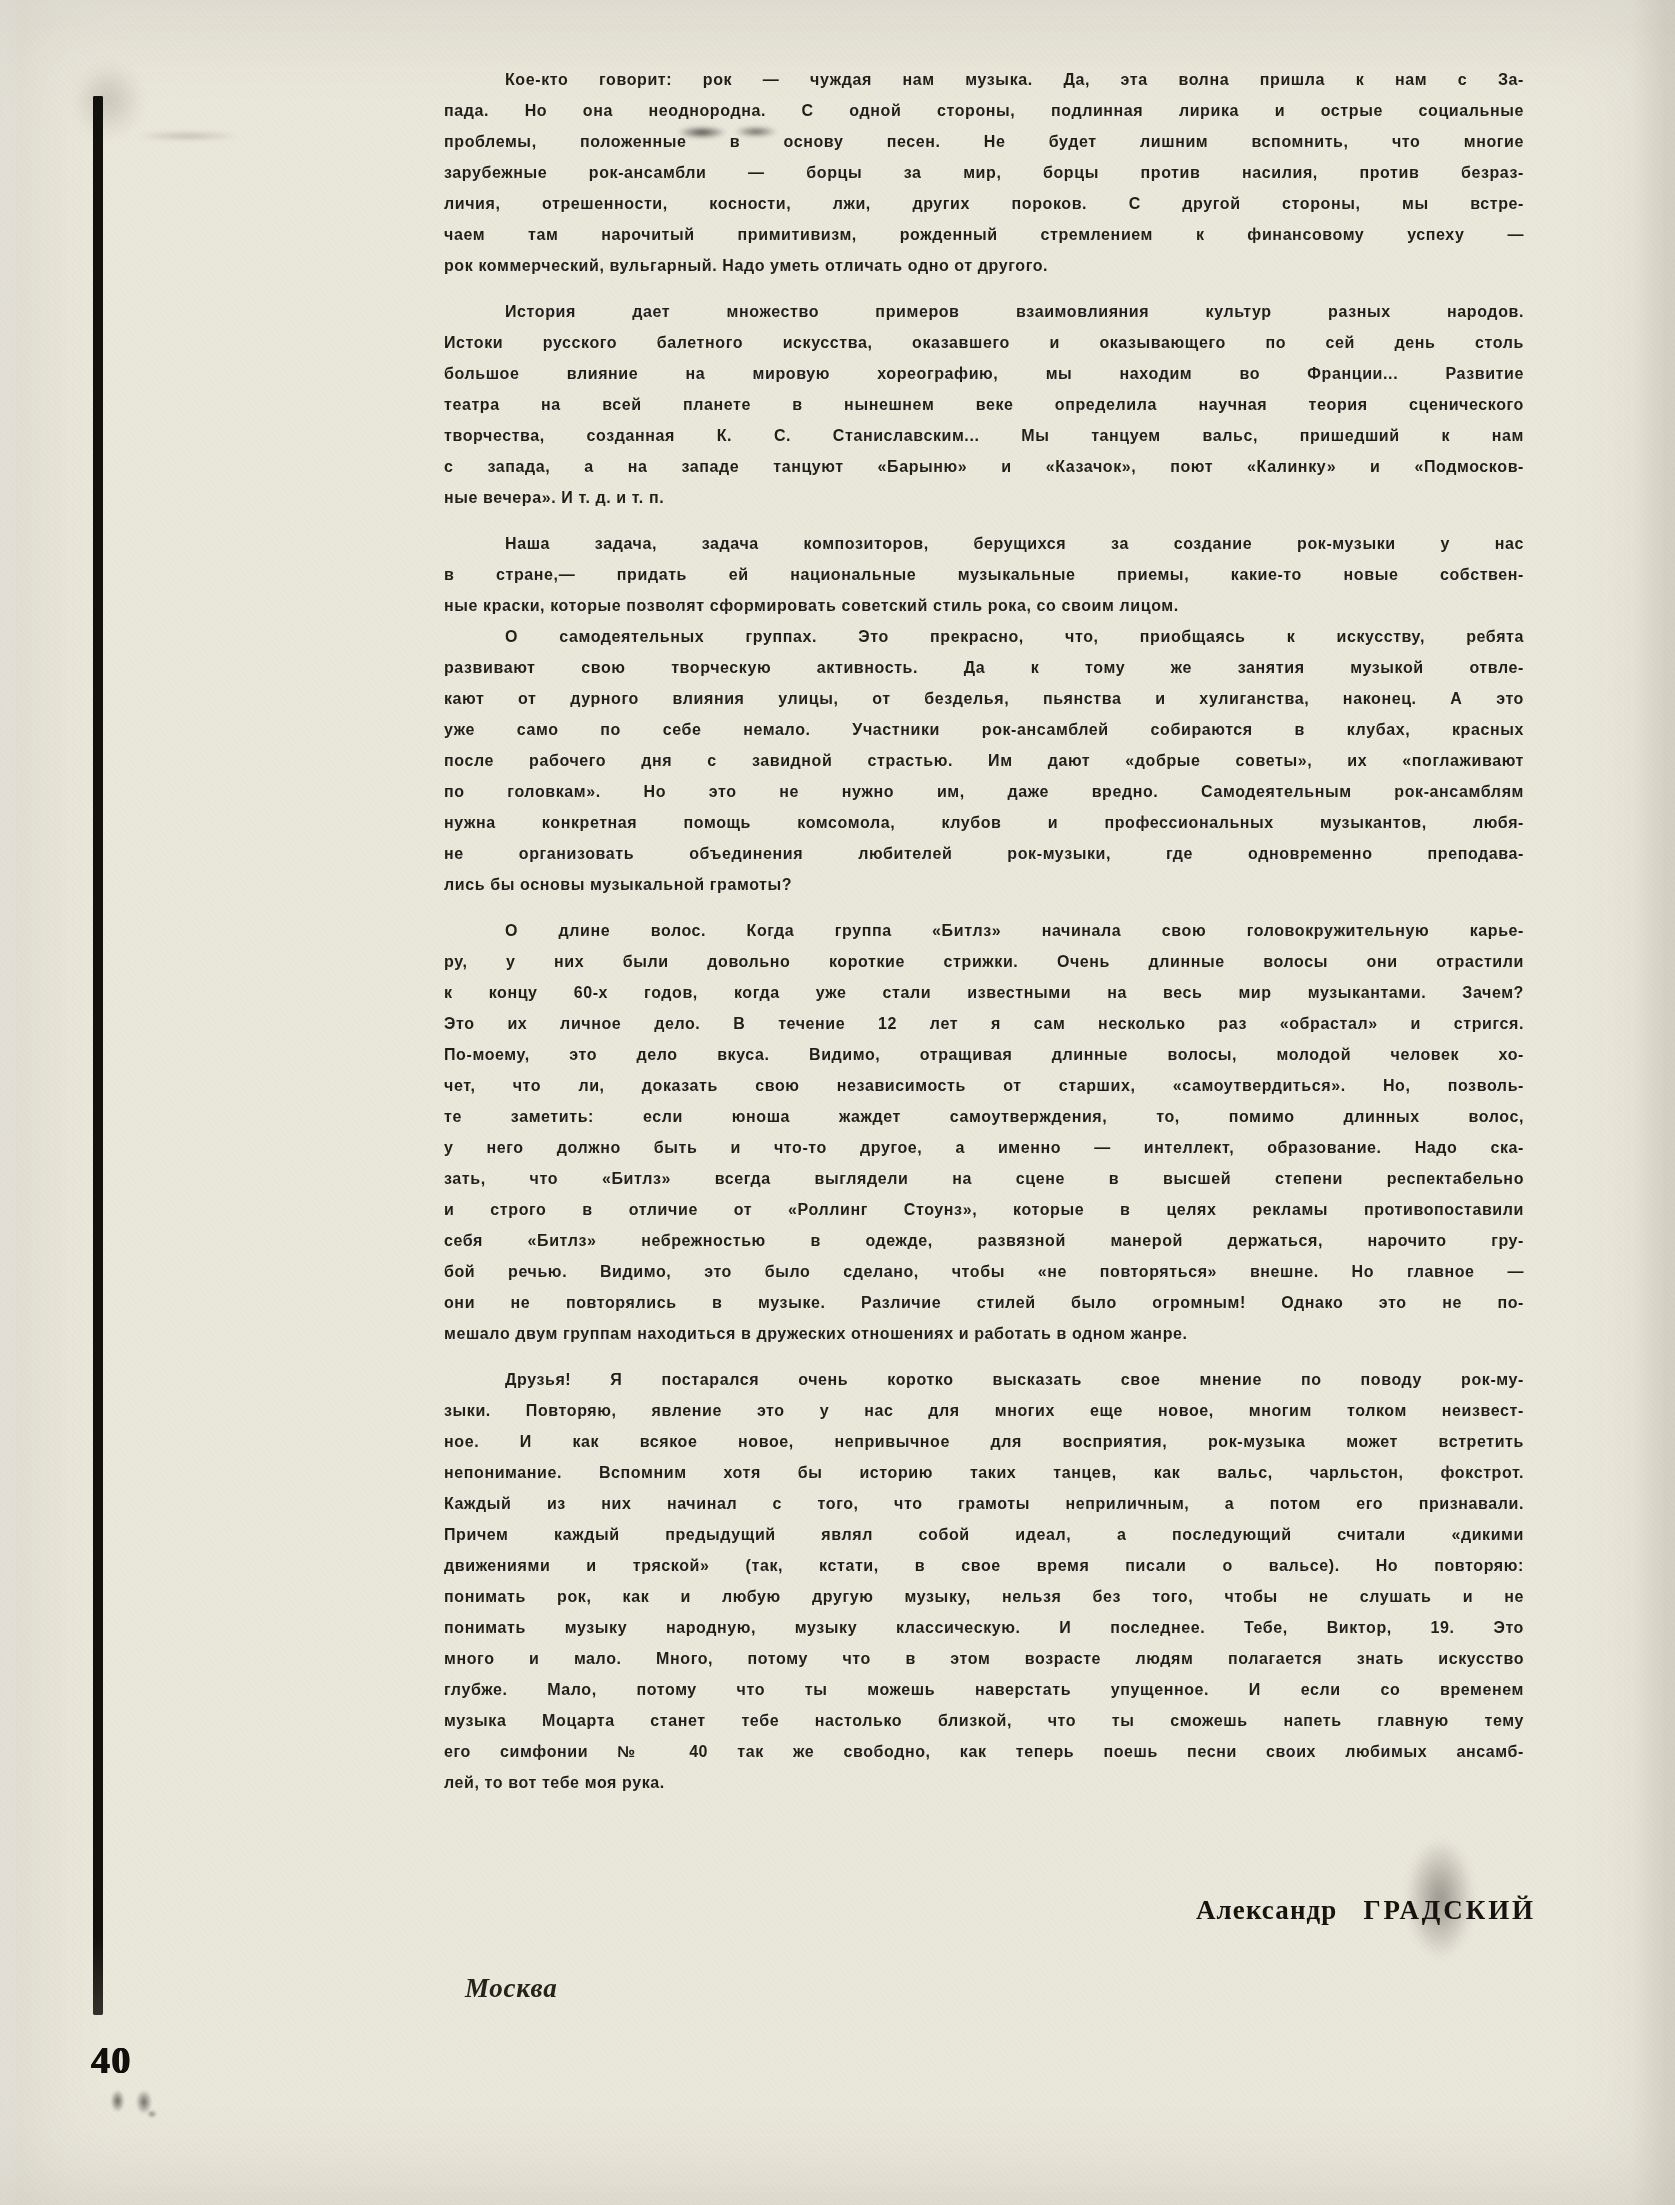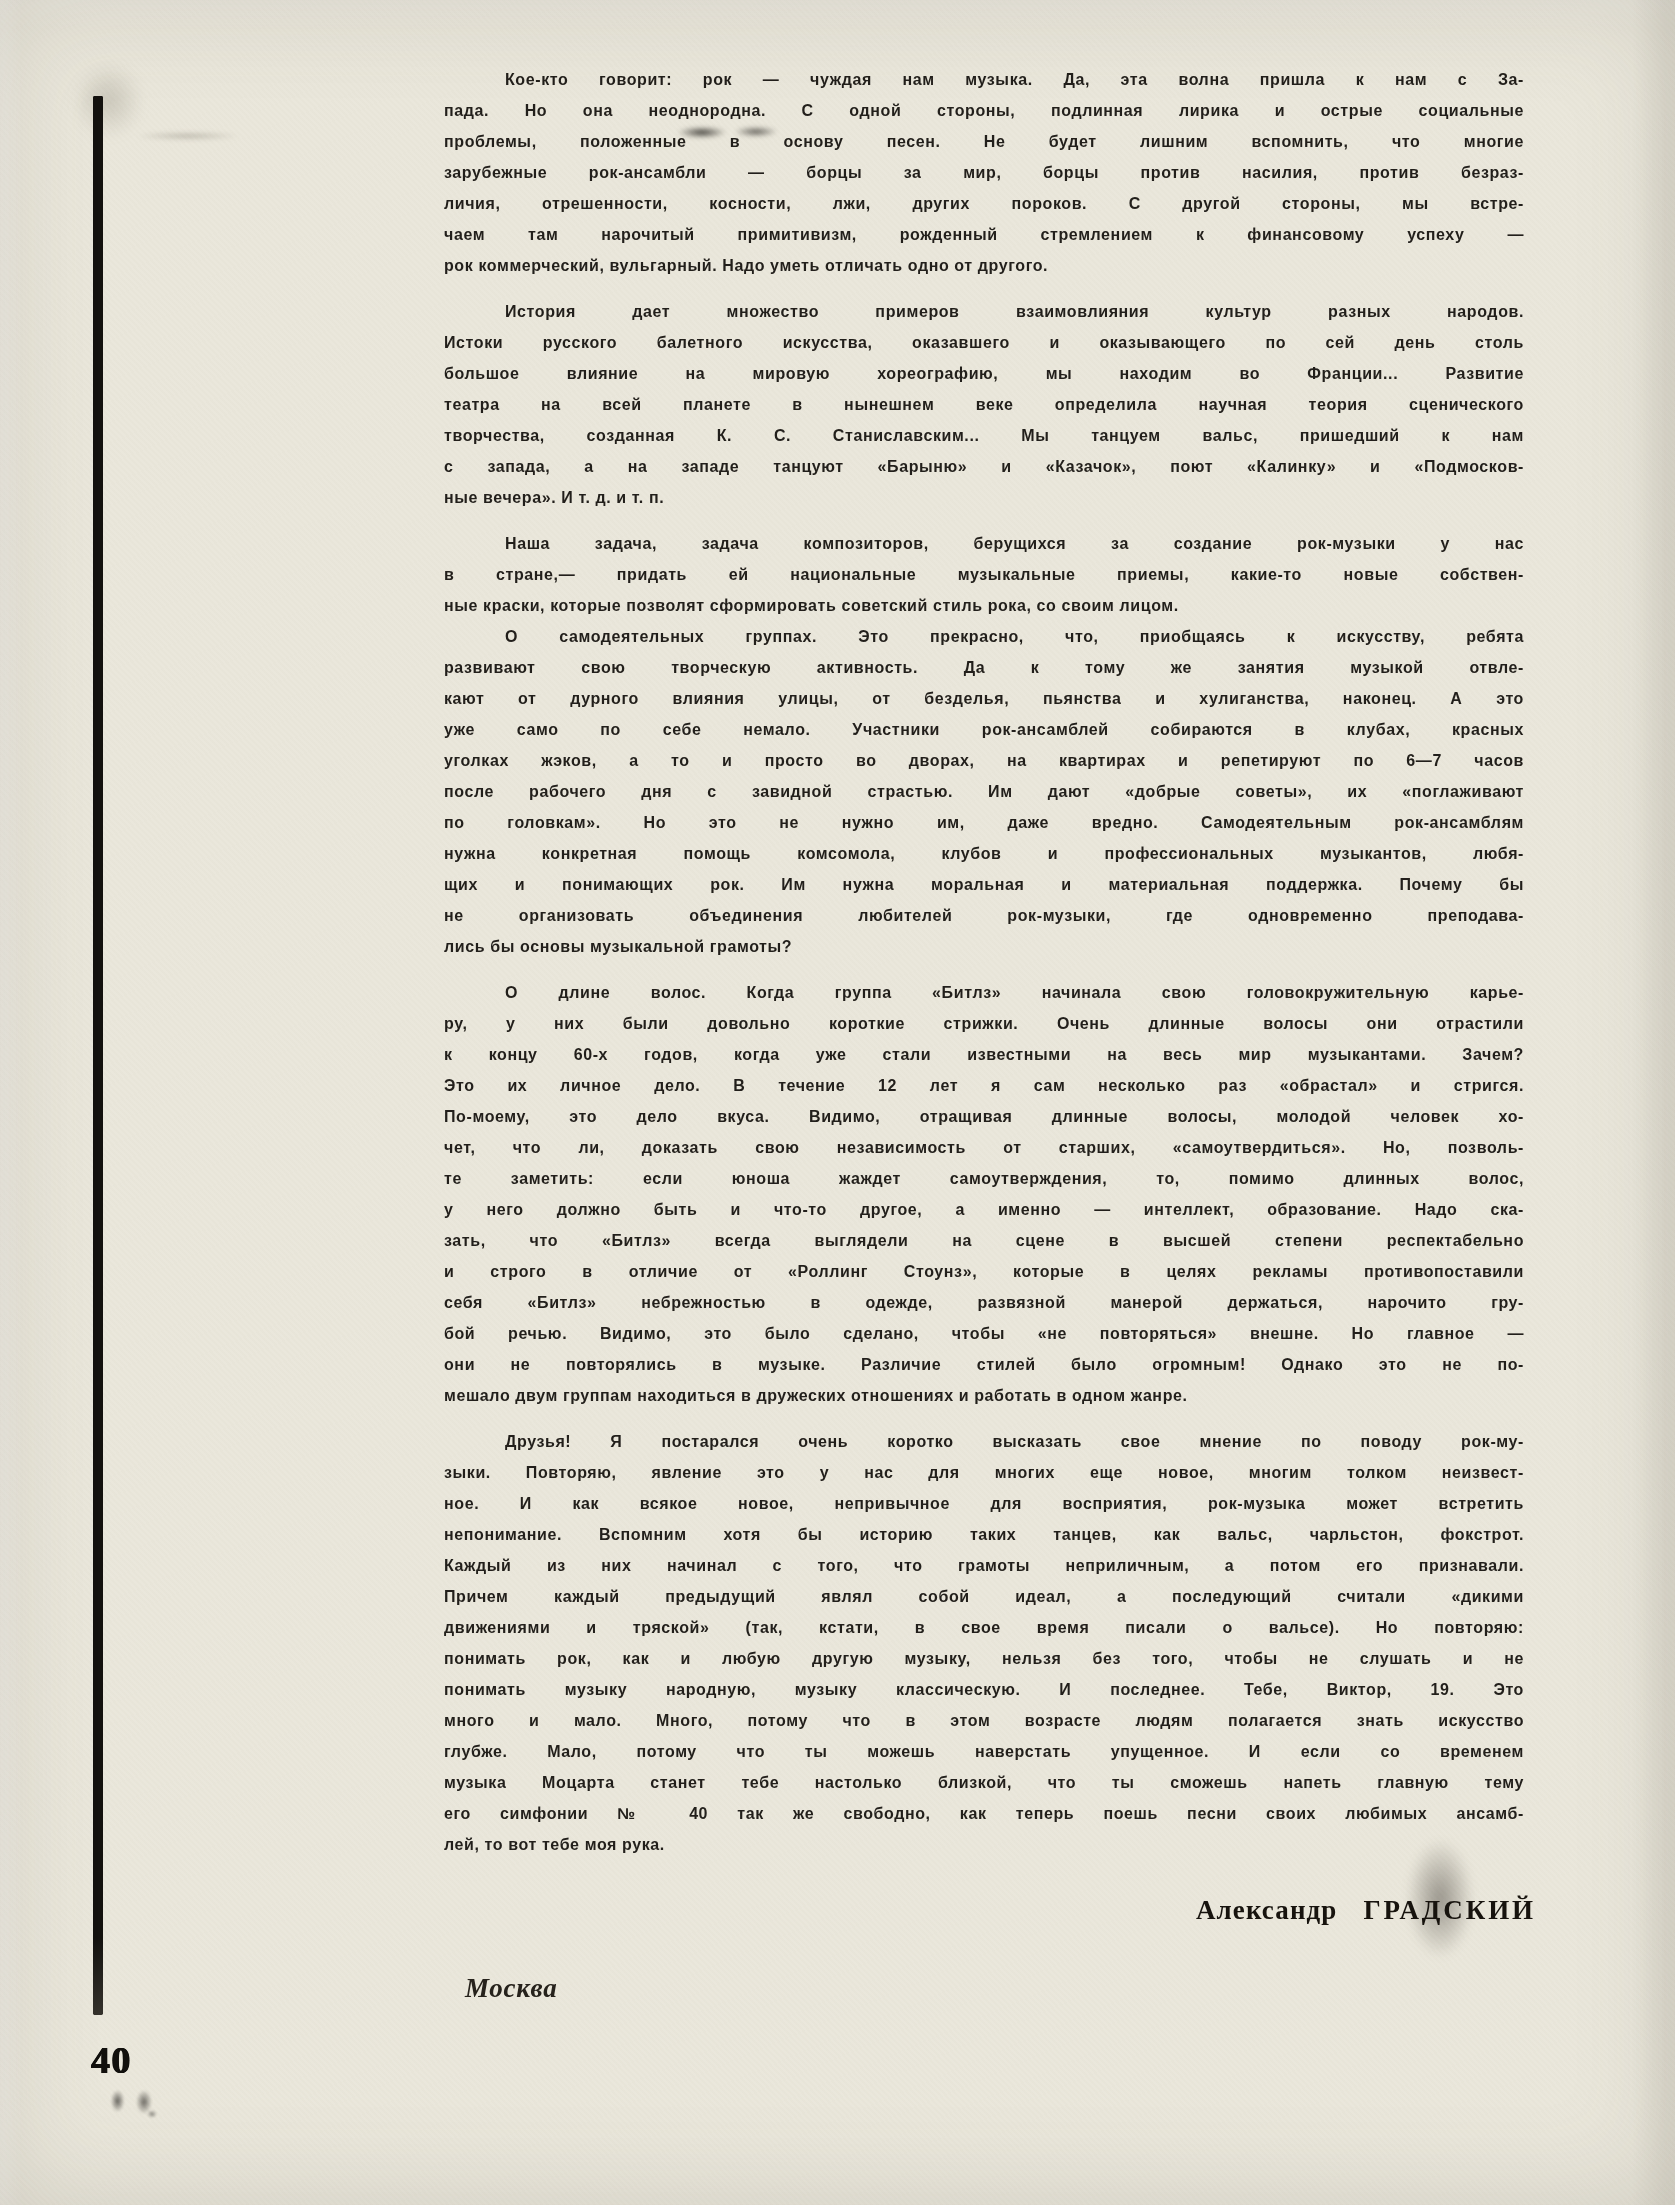--- a/index.html
+++ b/index.html
@@ -134,25 +134,23 @@
       <div class="paragraph gap">
         <div class="line first">Наша задача, задача композиторов, берущихся за создание рок-музыки у нас</div>
         <div class="line">в стране,— придать ей национальные музыкальные приемы, какие-то новые собствен-</div>
         <div class="line last">ные краски, которые позволят сформировать советский стиль рока, со своим лицом.</div>
       </div>
       <div class="paragraph">
         <div class="line first">О самодеятельных группах. Это прекрасно, что, приобщаясь к искусству, ребята</div>
         <div class="line">развивают свою творческую активность. Да к тому же занятия музыкой отвле-</div>
         <div class="line">кают от дурного влияния улицы, от безделья, пьянства и хулиганства, наконец. А это</div>
         <div class="line">уже само по себе немало. Участники рок-ансамблей собираются в клубах, красных</div>
-        <div class="line">уголках жэков, а то и просто во дворах, на квартирах и репетируют по 6—7 часов</div>
         <div class="line">после рабочего дня с завидной страстью. Им дают «добрые советы», их «поглаживают</div>
         <div class="line">по головкам». Но это не нужно им, даже вредно. Самодеятельным рок-ансамблям</div>
         <div class="line">нужна конкретная помощь комсомола, клубов и профессиональных музыкантов, любя-</div>
-        <div class="line">щих и понимающих рок. Им нужна моральная и материальная поддержка. Почему бы</div>
         <div class="line">не организовать объединения любителей рок-музыки, где одновременно преподава-</div>
         <div class="line last">лись бы основы музыкальной грамоты?</div>
       </div>
       <div class="paragraph gap">
         <div class="line first">О длине волос. Когда группа «Битлз» начинала свою головокружительную карье-</div>
         <div class="line">ру, у них были довольно короткие стрижки. Очень длинные волосы они отрастили</div>
         <div class="line">к концу 60-х годов, когда уже стали известными на весь мир музыкантами. Зачем?</div>
         <div class="line">Это их личное дело. В течение 12 лет я сам несколько раз «обрастал» и стригся.</div>
         <div class="line">По-моему, это дело вкуса. Видимо, отращивая длинные волосы, молодой человек хо-</div>
         <div class="line">чет, что ли, доказать свою независимость от старших, «самоутвердиться». Но, позволь-</div>

